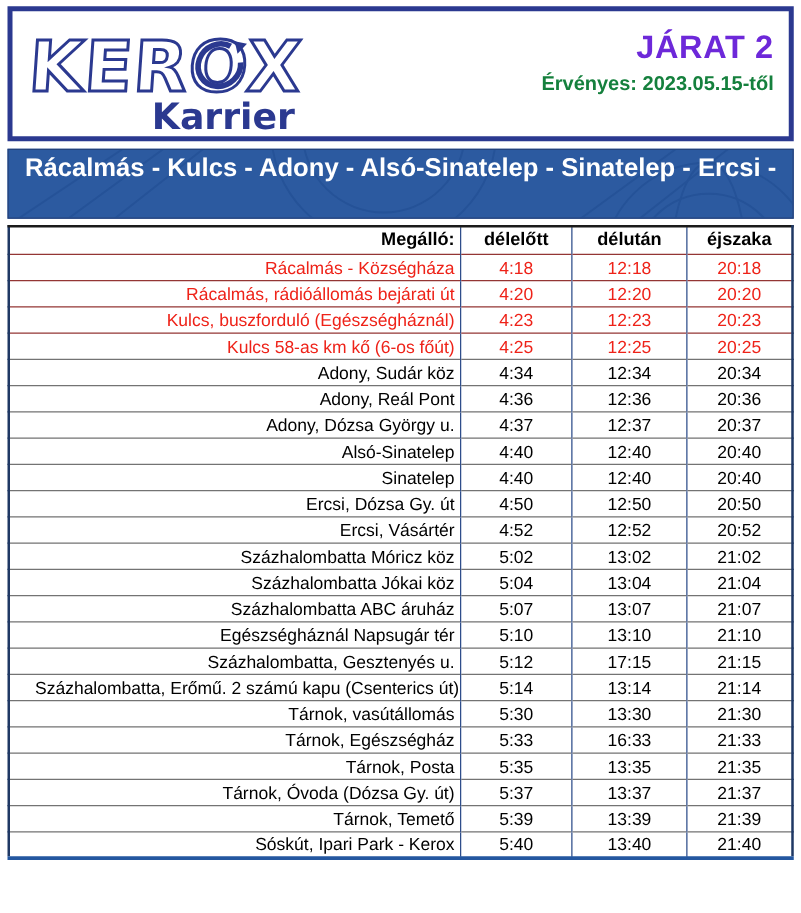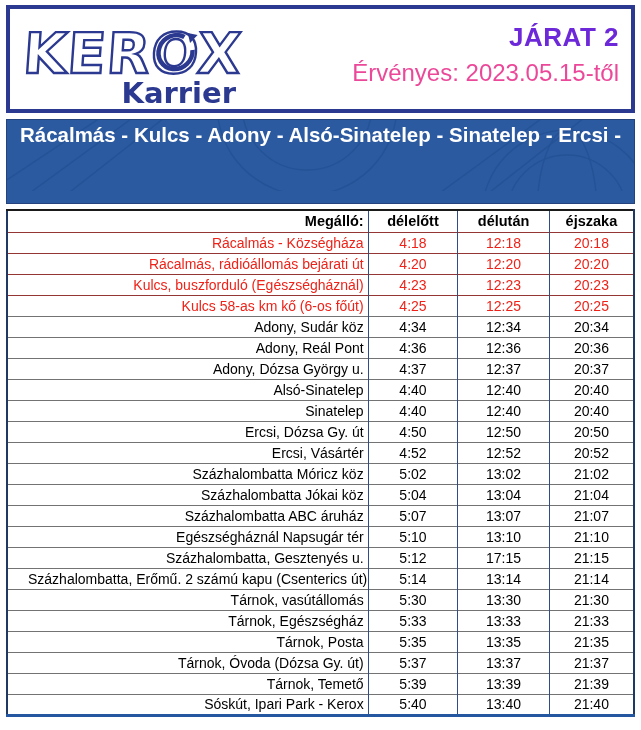--- a/index.html
+++ b/index.html
@@ -28,30 +28,30 @@
     margin-top:6px;
     line-height:1.25;
   }
   .route-label{
     color:#6d28d9;
     font-size:26px;
     font-weight:bold;
     letter-spacing:0.5px;
   }
   .valid-from{
-    color:#ec4899;
-    font-size:24px;
-    font-weight:normal;
+    color:#15803d;
+    font-size:16px;
+    font-weight:bold;
     margin-top:4px;
   }
   
   .banner{
     box-sizing:border-box;
     margin-top:6px;
-    height:85px;
+    height:56px;
     background:#2C5AA0;
     color:#ffffff;
     font-weight:bold;
     font-size:20.5px;
     display:flex;
     flex-direction:column;
     justify-content:space-between;
     align-items:center;
     text-align:center;
     line-height:1.45;
@@ -248,21 +248,21 @@
       </tr>
       <tr>
         <td class="stop-cell">Tárnok, vasútállomás</td>
         <td class="time-cell">5:30</td>
         <td class="time-cell">13:30</td>
         <td class="time-cell">21:30</td>
       </tr>
       <tr>
         <td class="stop-cell">Tárnok, Egészségház</td>
         <td class="time-cell">5:33</td>
-        <td class="time-cell">13:33</td>
+        <td class="time-cell">16:33</td>
         <td class="time-cell">21:33</td>
       </tr>
       <tr>
         <td class="stop-cell">Tárnok, Posta</td>
         <td class="time-cell">5:35</td>
         <td class="time-cell">13:35</td>
         <td class="time-cell">21:35</td>
       </tr>
       <tr>
         <td class="stop-cell">Tárnok, Óvoda (Dózsa Gy. út)</td>

